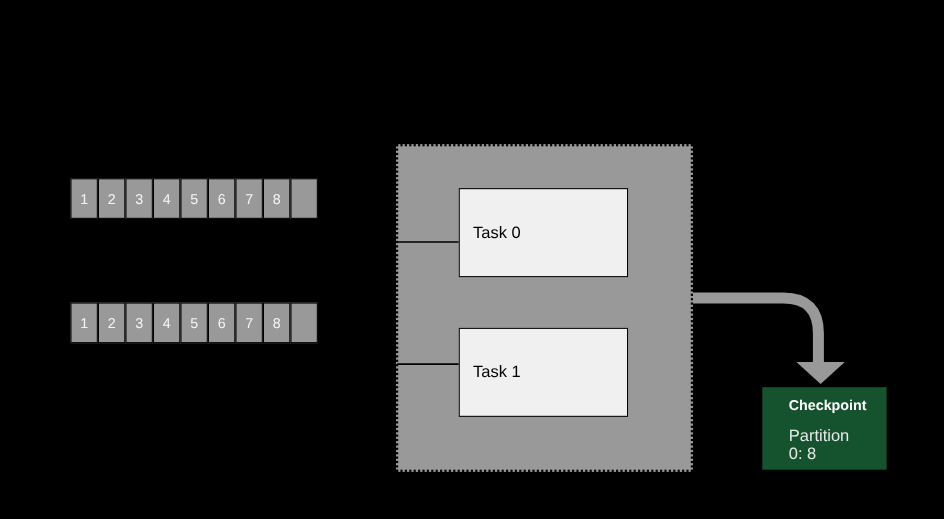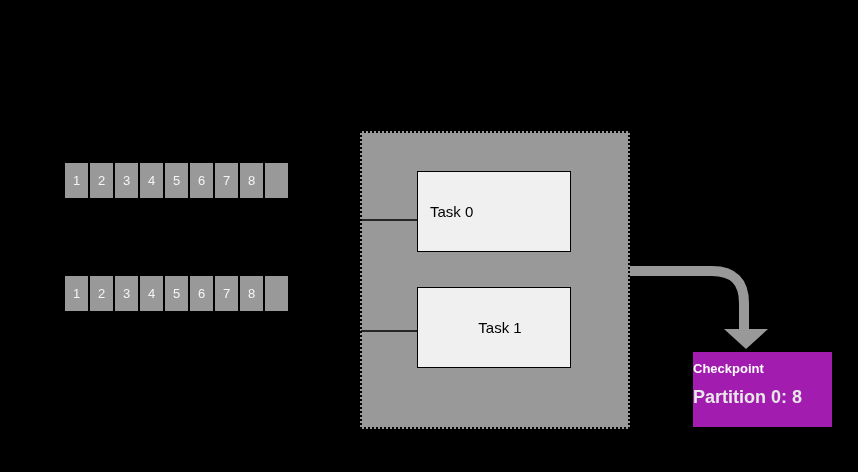--- a/index.html
+++ b/index.html
@@ -67,45 +67,44 @@
     background: #f0f0f0;
     border: 1.5px solid #000000;
     display: flex;
     align-items: center;
     padding-left: 12px;
     font-size: 15px;
     color: #000000;
     z-index: 3;
   }
   .task-0 { left: 417px; top: 171px; }
-  .task-1 { left: 417px; top: 287px; justify-content: center; }
+  .task-1 { left: 417px; top: 298px; }
 
   
   .checkpoint-box {
     position: absolute;
     left: 693px;
     top: 352px;
-    width: 139px;
+    width: 113px;
     height: 75px;
     box-sizing: border-box;
-    background: #a21caf;
-    padding: 9px 0;
+    background: #14532d;
+    padding: 9px 24px;
     z-index: 3;
   }
   .checkpoint-title {
     font-size: 13px;
     font-weight: bold;
     color: #ffffff;
     margin-bottom: 13px;
   }
   .checkpoint-entry {
-    font-size: 18px;
+    font-size: 15px;
     line-height: 16px;
     color: #e8e8e8;
-    font-weight: bold;
   }
 </style>
 </head>
 <body>
 
 <div class="canvas">
 
   <div class="queue queue-0">
     <div class="cell">1</div>
     <div class="cell">2</div>

